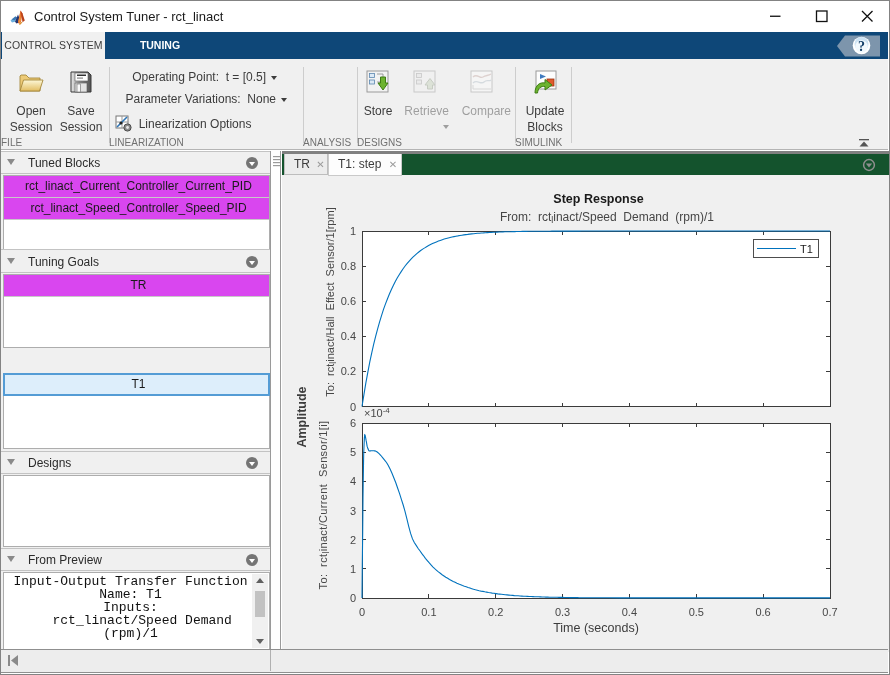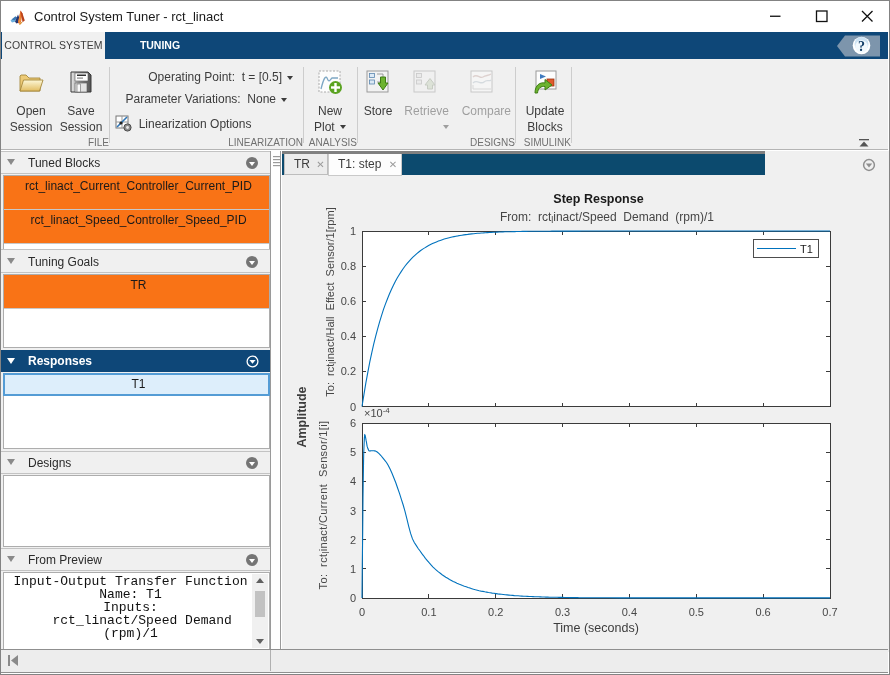--- a/index.html
+++ b/index.html
@@ -11,40 +11,40 @@
 #title-text { position:absolute; left:36px; top:8px; font-size:13px; color:#1a1a1a; }
 #logo { position:absolute; left:9px; top:7px; }
 .winbtn { position:absolute; top:0; width:34px; height:31px; }
 
 #ribbontabs { position:absolute; left:1px; top:32px; width:887px; height:27px; background:#0e4778; }
 #tab-cs { position:absolute; left:1px; top:0; width:103px; height:27px; background:#f0f0f0; color:#3c3c3c; font-size:10.5px; line-height:27px; text-align:center; white-space:nowrap; letter-spacing:0.1px; }
 #tab-tuning { position:absolute; left:104px; top:0; width:110px; height:27px; color:#fff; font-size:10.5px; font-weight:bold; line-height:27px; text-align:center; white-space:nowrap; }
 
 #toolstrip { position:absolute; left:1px; top:59px; width:887px; height:91px; background:#f0f0f0; border-bottom:1px solid #b4b4b4; }
 .sep { position:absolute; top:8px; height:76px; width:1px; background:#cdcdcd; }
-.seclabel { position:absolute; top:78px; height:13px; font-size:10px; color:#707070; text-align:right; }
+.seclabel { position:absolute; top:78px; height:13px; font-size:10px; color:#707070; text-align:left; }
 .btnbig { position:absolute; top:10px; text-align:center; font-size:12px; color:#3c3c3c; line-height:15.5px; }
 .btnbig .ic { margin:0 auto 9px auto; display:block; }
 .grayout { opacity:0.45; filter:grayscale(60%);text-align:right; }
 .lin-row { position:absolute; font-size:12px; color:#3c3c3c; white-space:nowrap; }
 .caret { display:inline-block; width:0; height:0; border-left:3.5px solid transparent; border-right:3.5px solid transparent; border-top:4px solid #3c3c3c; vertical-align:middle; margin-left:5px; }
 
 #leftpanel { position:absolute; left:1px; top:151px; width:269px; height:501px; background:#f0f0f0;text-align:center; }
 .phead { position:absolute; left:0; width:269px; background:#f0f0f0; border-top:1px solid #c3c3c3; border-bottom:1px solid #c3c3c3; font-size:12px; color:#2b2b2b; }
 .phead .tri { position:absolute; left:6px; top:7px; width:0; height:0; border-left:4.5px solid transparent; border-right:4.5px solid transparent; border-top:6px solid #8a8a8a; }
 .phead .txt { position:absolute; left:27px; top:4px; }
 .pcirc { position:absolute; left:245px; top:5px; width:12px; height:12px; border-radius:50%; background:#757575; }
 .pcirc:before { content:""; position:absolute; left:3px; top:4.5px; width:0; height:0; border-left:3px solid transparent; border-right:3px solid transparent; border-top:4px solid #fff; }
 .plist { position:absolute; left:2px; width:267px; background:#fff; border:1px solid #adadad; }
-.pitem { height:34px; line-height:21px; font-size:12px; color:#1a1a1a; padding-left:4px; border-bottom:1px solid #c8c8c8; background:#f97316; }
+.pitem { height:22px; line-height:21px; font-size:12px; color:#1a1a1a; padding-left:4px; border-bottom:1px solid #c8c8c8; background:#d946ef; }
 
 #splitter { position:absolute; left:270px; top:151px; width:11px; height:501px; background:#fff; border-left:1px solid #9a9a9a; border-right:1px solid #9a9a9a; }
 
 #plotpanel { position:absolute; left:282px; top:151px; width:607px; height:501px; background:#f0f0f0; }
-#plottabs { position:absolute; left:0; top:0; width:483px; height:24px; background:#0c4a6e; border-top:3px solid #808080; }
+#plottabs { position:absolute; left:0; top:0; width:607px; height:24px; background:#14532d; border-top:3px solid #808080; }
 .ptab { position:absolute; top:0; height:21px; font-size:12px; color:#3c3c3c; border:1px solid #bdbdbd; border-top:none; }
 #status { position:absolute; left:1px; top:649px; width:887px; height:24px; background:#ededed; border-top:1px solid #8f8f8f; border-bottom:1px solid #8f8f8f; }
 #status .vdiv { position:absolute; left:269px; top:0; width:1px; height:21px; background:#b0b0b0; }
 </style>
 </head>
 <body>
 <div id="win"></div>
 <div id="titlebar">
   <svg id="logo" width="18" height="18" viewBox="0 0 18 18">
     <polygon points="0.5,12.5 4.5,9.5 6.5,10.8 5,13.8 2,14.5" fill="#6aaede"></polygon>
@@ -106,48 +106,36 @@
       <rect x="9" y="5.5" width="9" height="1.5" fill="#333"></rect>
       <rect x="9" y="8.5" width="6" height="1.2" fill="#888"></rect>
       <rect x="7" y="14" width="12" height="9" fill="#e3e3e3" stroke="#555" stroke-width="0.6"></rect>
       <rect x="9" y="15" width="3.5" height="8" fill="#fafafa" stroke="#666" stroke-width="0.6"></rect>
     </svg>
     <div>Save<br>Session</div>
   </div>
   <div class="seclabel" style="left:0; width:108px;">FILE</div>
   <div class="sep" style="left:108px"></div>
 
-  <div class="lin-row" style="left:120px; top:11px; width:172px; text-align:right;">Operating Point:&nbsp; t = [0.5]<span class="caret"></span></div>
+  <div class="lin-row" style="left:104px; top:11px; width:172px; text-align:right;">Operating Point:&nbsp; t = [0.5]<span class="caret"></span></div>
   <div class="lin-row" style="left:114px; top:33px; width:172px; text-align:right;">Parameter Variations:&nbsp; None<span class="caret"></span></div>
   <div class="lin-row" style="left:114px; top:56px;">
     <svg width="17" height="17" viewBox="0 0 17 17" style="vertical-align:-4px">
       <rect x="1" y="1" width="12" height="12" fill="#fff" stroke="#777" stroke-width="1"></rect>
       <line x1="1" y1="7" x2="13" y2="7" stroke="#999" stroke-width="1"></line>
       <line x1="7" y1="1" x2="7" y2="13" stroke="#999" stroke-width="1"></line>
       <line x1="2" y1="12" x2="12" y2="2" stroke="#2e74b5" stroke-width="1.6"></line>
       <circle cx="6" cy="8" r="1.6" fill="#222"></circle>
       <circle cx="12.5" cy="12.5" r="3.6" fill="#8a8a8a" stroke="#4a4a4a" stroke-width="1"></circle>
       <circle cx="12.5" cy="12.5" r="1.4" fill="#e8e8e8"></circle>
     </svg>
     &nbsp;Linearization Options</div>
   <div class="seclabel" style="left:108px; width:194px;">LINEARIZATION</div>
   <div class="sep" style="left:302px"></div>
 
-  <div class="btnbig" style="left:304px; width:50px;">
-    <svg class="ic" width="26" height="26" viewBox="0 0 26 26">
-      <rect x="2" y="2" width="21" height="21" fill="#fdfdfd" stroke="#aaa" stroke-width="1" stroke-dasharray="2,1.5"></rect>
-      <path d="M4 20 C 7 8 9 6 10.5 10 C 12 14 13 11 15 9 L 21 9" fill="none" stroke="#7da7c4" stroke-width="1.3"></path>
-      <g>
-          <circle cx="18.5" cy="18.5" r="6.5" fill="#5aa321"></circle>
-      <rect x="17.3" y="14" width="2.4" height="9" fill="#fff"></rect>
-          <rect x="14" y="17.3" width="9" height="2.4" fill="#fff"></rect>
-        </g>
-    </svg>
-    <div>New<br>Plot <span class="caret" style="margin-left:2px"></span></div>
-  </div>
   <div class="seclabel" style="left:302px; width:54px;">ANALYSIS</div>
   <div class="sep" style="left:356px"></div>
 
   <div class="btnbig" style="left:358px; width:38px;">
     <svg class="ic" width="26" height="26" viewBox="0 0 26 26">
       <rect x="2" y="2" width="21" height="21" fill="#f2f2f2" stroke="#9a9a9a" stroke-width="1"></rect>
       <rect x="4.5" y="4.5" width="5" height="4" fill="#dce9f5" stroke="#5b87b0" stroke-width="0.8"></rect>
       <rect x="4.5" y="11" width="5" height="4" fill="#dce9f5" stroke="#5b87b0" stroke-width="0.8"></rect>
       <path d="M12 5 L18 5 M12 13 L18 13 M18 5 L18 10" stroke="#888" stroke-width="0.8" fill="none"></path>
       <path d="M15.5 8 L20.5 8 L20.5 14 L23 14 L18 21 L13 14 L15.5 14 Z" fill="#6cb32e" stroke="#3f7d16" stroke-width="1"></path>
@@ -205,28 +193,20 @@
 
   <div class="phead" style="top:98px; height:24px;">
     <div class="tri" style="top:8px"></div>
       <div class="txt" style="top:5px">Tuning Goals</div>
       <div class="pcirc" style="top:6px"></div>
   </div>
   <div class="plist" style="top:123px; height:74px;">
     <div class="pitem">TR</div>
   </div>
 
-  <div class="phead" style="top:199px; height:22px; background:#0e4778; border-color:#0e4778; color:#fff; font-weight:bold;">
-    <div class="tri" style="border-top-color:#fff; top:7px"></div>
-      <div class="txt" style="top:3px">Responses</div>
-    <svg width="13" height="13" style="position:absolute; left:245px; top:4px;">
-      <circle cx="6.5" cy="6.5" r="5.4" fill="none" stroke="#fff" stroke-width="1.3"></circle>
-      <polygon points="3.4,5 9.6,5 6.5,8.8" fill="#fff"></polygon>
-    </svg>
-  </div>
   <div class="plist" style="top:222px; height:76px;">
     <div class="pitem" style="background:#ddeefb; border:2px solid #549cd5; height:23px; line-height:19px; margin:-1px; width:267px;">T1</div>
   </div>
 
   <div class="phead" style="top:300px; height:23px;">
     <div class="tri"></div>
       <div class="txt">Designs</div>
       <div class="pcirc"></div>
   </div>
   <div class="plist" style="top:324px; height:72px;"></div>

